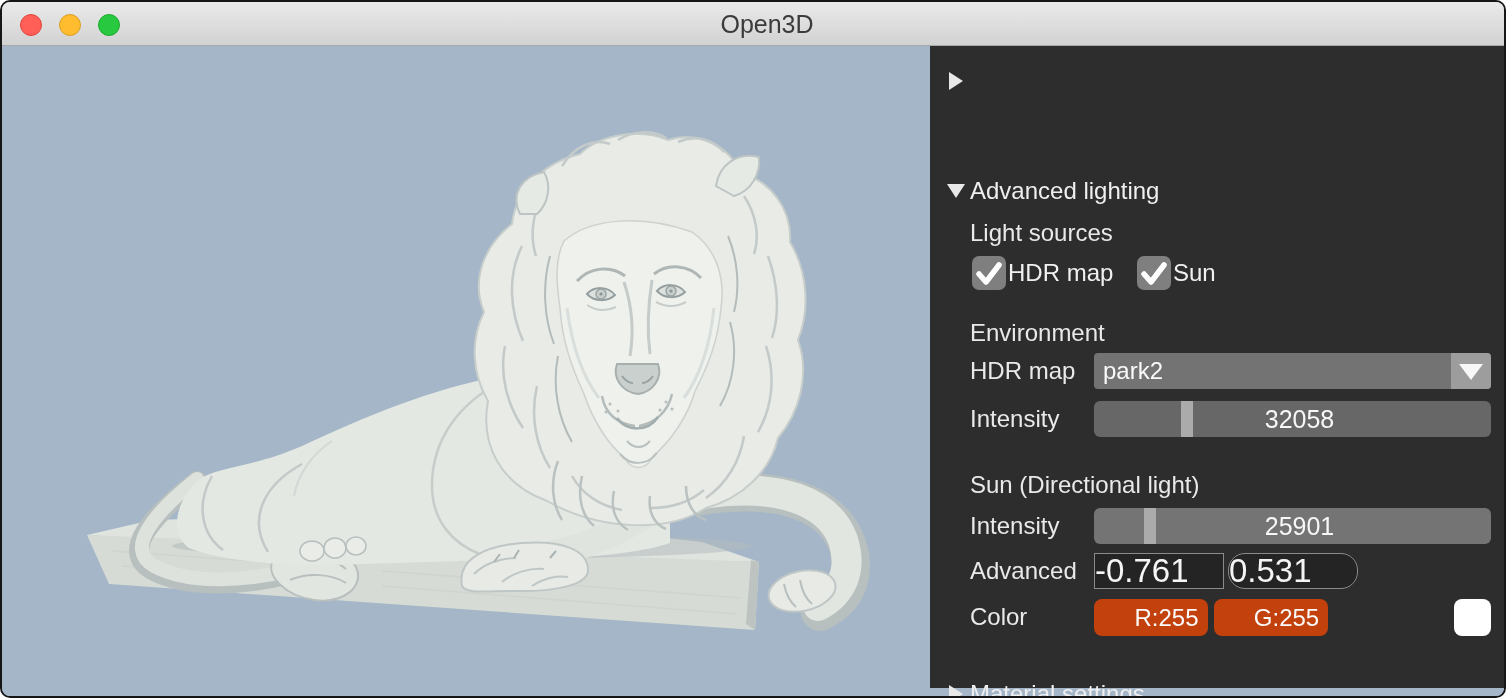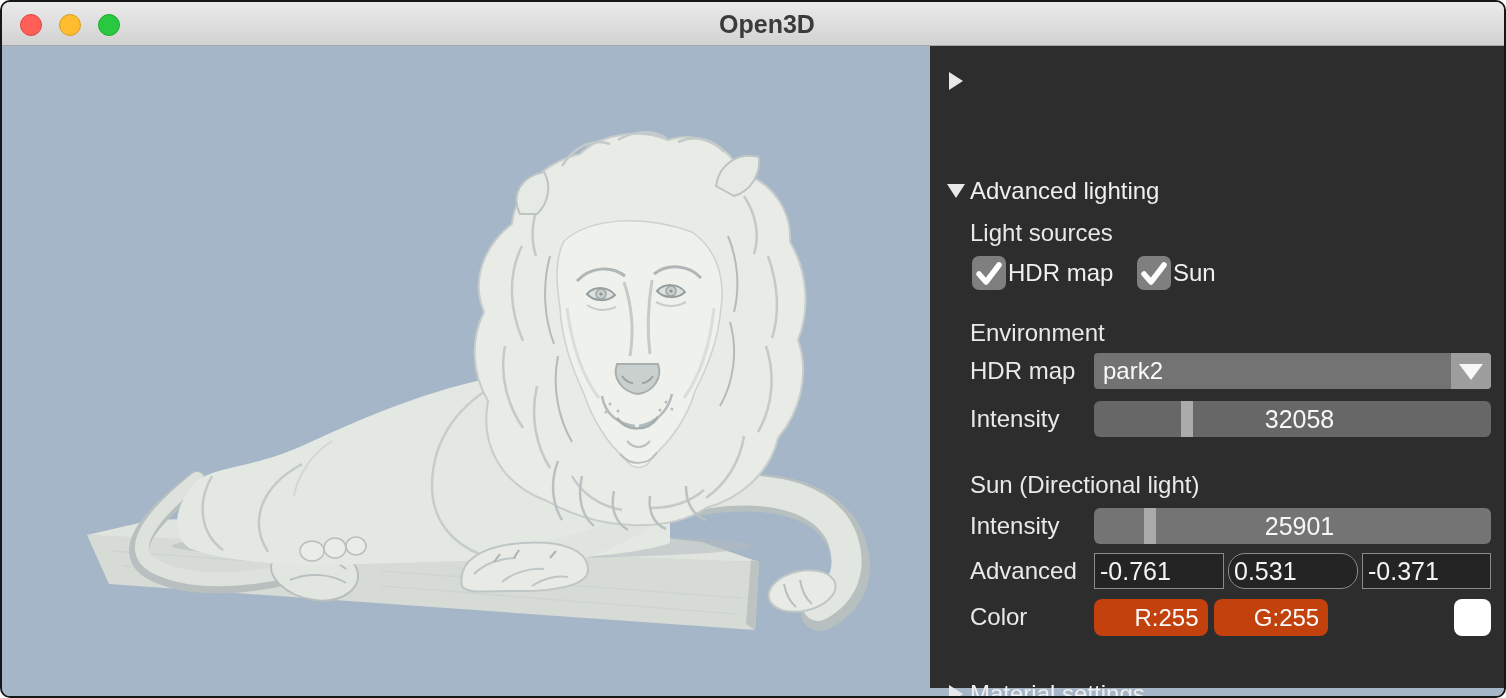--- a/index.html
+++ b/index.html
@@ -15,21 +15,21 @@
     background:linear-gradient(#eaeaea,#d2d2d2);
     border-bottom:1px solid #a8a8a8;
   }
   .traffic { position:absolute; top:12px; width:22px; height:22px; border-radius:50%; }
   .t-close { left:18px;  background:#ff5f57; border:1px solid #e0443e; }
   .t-min   { left:57px;  background:#febc2e; border:1px solid #d89e24; }
   .t-zoom  { left:96px;  background:#28c840; border:1px solid #1aab29; }
   .title {
     position:absolute; left:0; right:0; top:0; height:44px;
     text-align:center; line-height:44px;
-    font-size:25px; font-weight:700; color:#3b3b3b;padding-left:28px;
+    font-size:25px; font-weight:400; color:#3b3b3b;padding-left:28px;
   }
   
   .viewport { position:absolute; left:0; top:44px; width:1506px; height:652px; background:#a4b6c8; }
   .viewport svg { position:absolute; left:0; top:0; }
   
   .panel {
     position:absolute; left:928px; top:44px; width:578px; height:642px;
     background:#2d2d2d; color:#ececec;
   }
   .row { position:absolute; left:0; width:578px; }
@@ -68,22 +68,22 @@
   
   .slider { position:absolute; left:164px; top:0; width:397px; height:36px; border-radius:6px; overflow:hidden; }
   .s1 { background:#676767; }
   .s2 { background:#747474; }
   .slider-value { position:absolute; left:0; right:0; top:0; text-align:center; line-height:36px; font-size:25px; color:#f7f7f7; font-weight:400;margin-left:14px; }
   .slider-thumb { position:absolute; top:0; width:12px; height:36px; background:#ababab; }
   .th1 { left:87px; } .th2 { left:50px; }
   
   .numfield {
     position:absolute; top:0; height:36px; background:#242424;
-    border:1px solid #8a8a8a; color:#f5f5f5; font-size:25px; font-weight:400;
-    line-height:34px; padding-left:5px; white-space:nowrap; overflow:hidden;
+    border:1px solid #8a8a8a; color:#f5f5f5; font-size:33px; font-weight:400;
+    line-height:34px; white-space:nowrap; overflow:hidden;
   }
   .nf1 { left:164px; width:130px; } .nf2 { left:298px; width:130px;border-radius:17px; } .nf3 { left:432px; width:129px; }
   
   .cbtn {
     position:absolute; top:0; width:114px; height:37px; background:#c2410c;
     border-radius:8px; text-align:center; line-height:37px;
     font-size:24px; font-weight:500; color:#fafafa;padding-left:31px;
   }
   .cb1 { left:164px; } .cb2 { left:284px; } .cb3 { left:404px; }
   .swatch { position:absolute; left:524px; top:0; width:37px; height:37px; background:#ffffff; border-radius:8px; }
@@ -280,21 +280,20 @@
       <div class="slider s2">
         <div class="slider-thumb th2"></div>
         <div class="slider-value">25901</div>
       </div>
     </div>
 
     <div class="row r-dir">
       <div class="fld-label">Advanced</div>
       <div class="numfield nf1">-0.761</div>
       <div class="numfield nf2">0.531</div>
-      <div class="numfield nf3">-0.371</div>
     </div>
 
     <div class="row r-color">
       <div class="fld-label">Color</div>
       <div class="cbtn cb1">R:255</div>
       <div class="cbtn cb2">G:255</div>
       <div class="swatch"></div>
     </div>
 
     <div class="row r-material">

